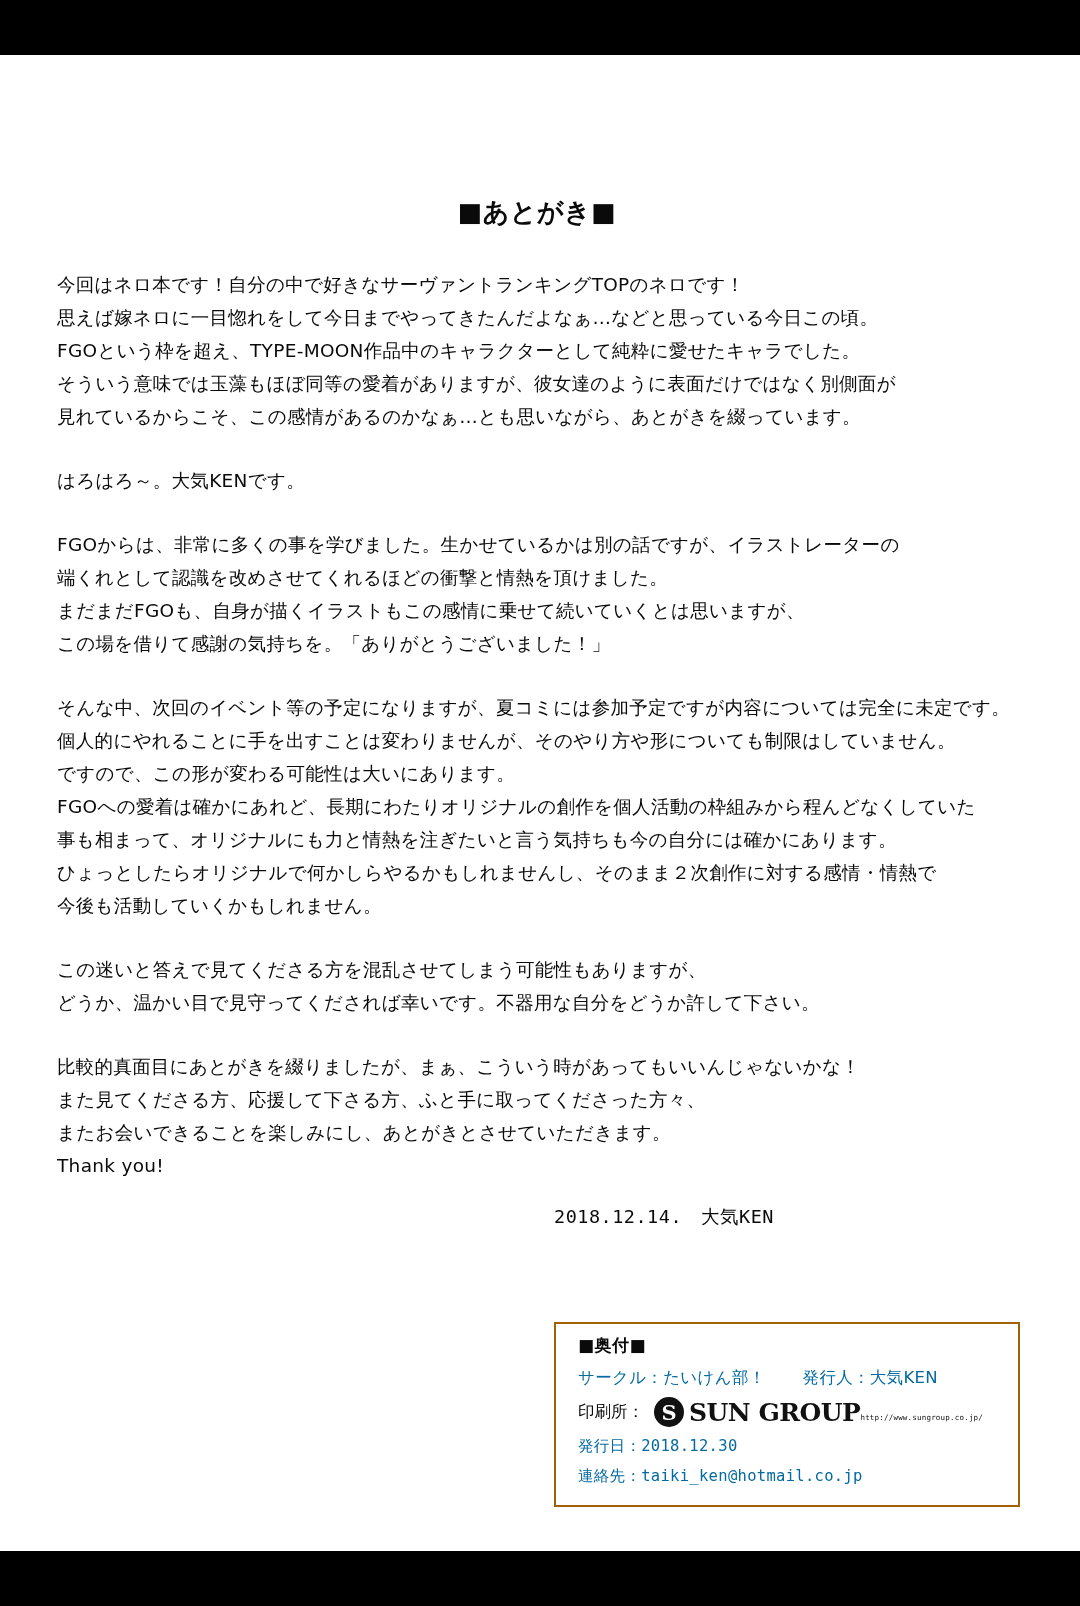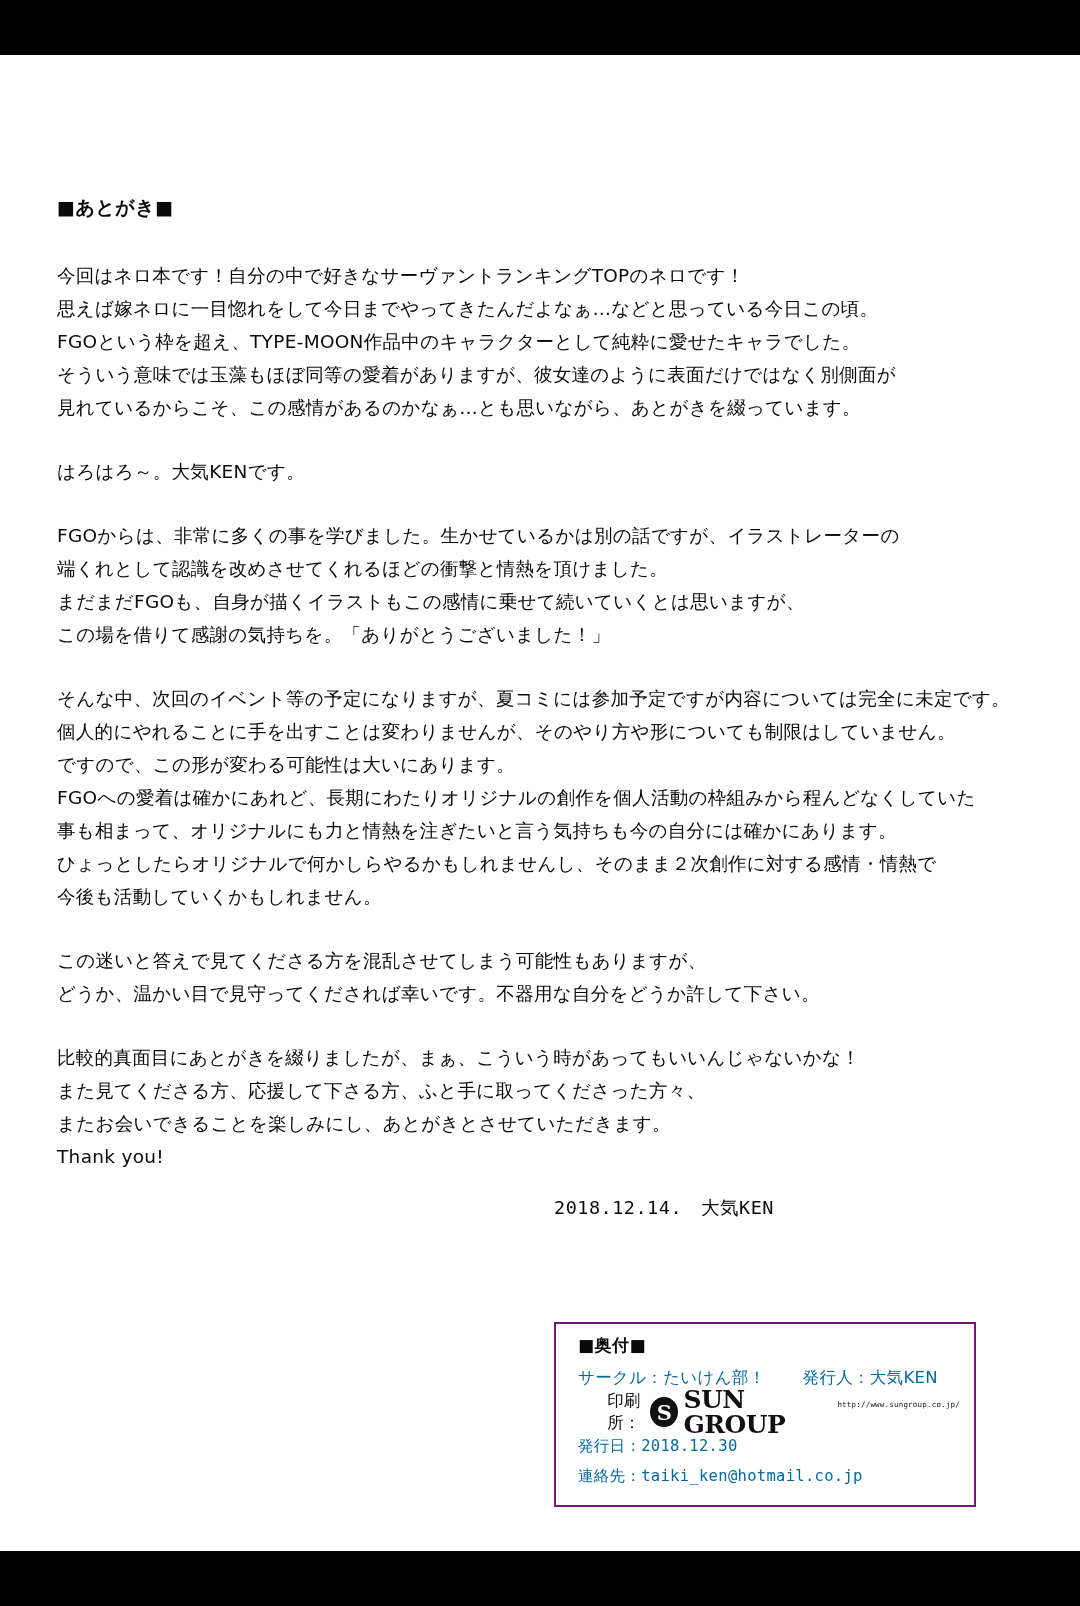--- a/index.html
+++ b/index.html
@@ -23,25 +23,26 @@
     background: #ffffff;
   }
   .content {
     position: absolute;
     left: 57px;
     top: 140px;
     width: 960px;
   }
   .heading {
     font-family: "DejaVu Sans", sans-serif;
-    font-size: 19px;
+    font-size: 26px;
     font-weight: bold;
     color: #0a0a0a;
     letter-spacing: 0.5px;
     margin: 0 0 38px 0;
+    text-align: center;
   }
   .para {
     font-family: "DejaVu Sans", sans-serif;
     font-size: 18.5px;
     line-height: 33px;
     color: #0a0a0a;
     letter-spacing: 0.3px;
     margin: 0 0 31px 0;
     white-space: pre-line;
   }
@@ -54,23 +55,23 @@
     color: #0a0a0a;
     text-align: left;
     padding-left: 497px;
     margin-top: 22px;
     letter-spacing: 0.5px;
   }
   .colophon {
     position: absolute;
     left: 554px;
     top: 1267px;
-    width: 422px;
+    width: 466px;
     height: 185px;
-    border: 2px solid #701a75;
+    border: 2px solid #a16207;
     box-sizing: border-box;
     padding: 10px 14px 0 22px;
   }
   .colophon-title {
     font-family: "DejaVu Sans", sans-serif;
     font-size: 17px;
     font-weight: bold;
     color: #0a0a0a;
     margin-bottom: 6px;
     letter-spacing: 0.5px;

